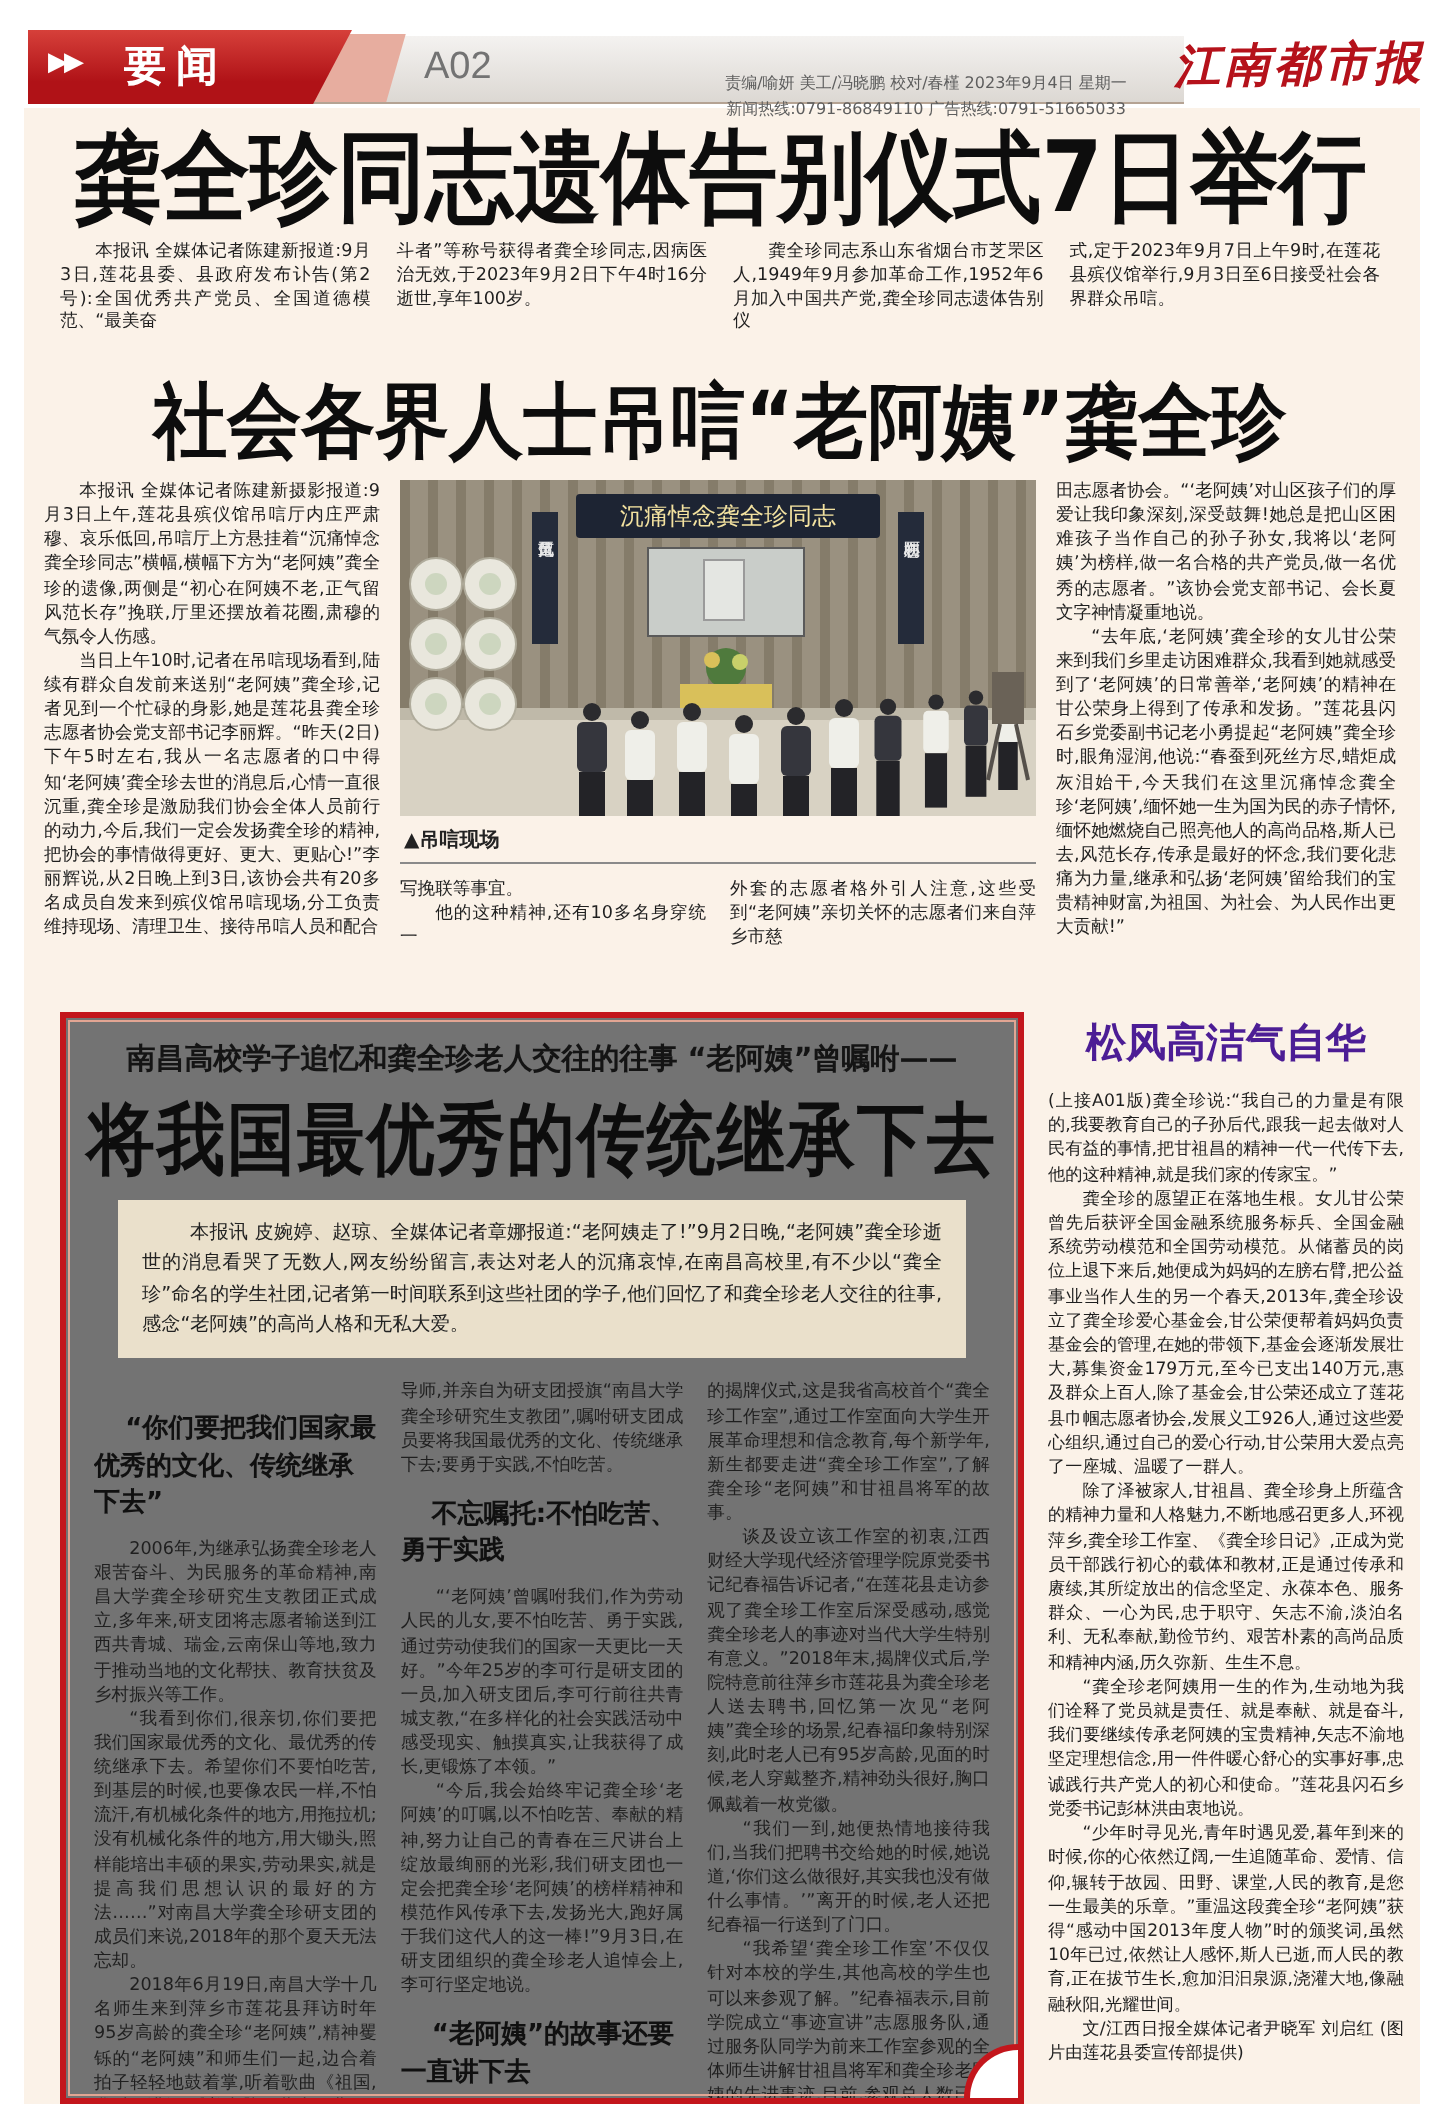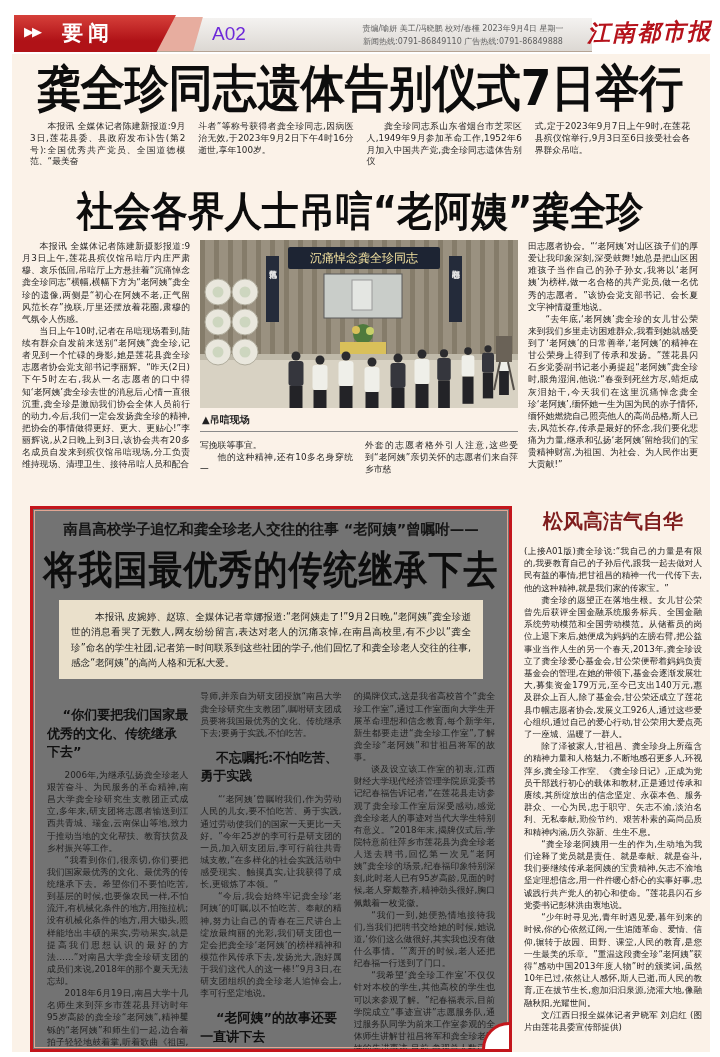--- a/index.html
+++ b/index.html
@@ -14,22 +14,22 @@
   .header{position:absolute;left:14px;top:15px;width:698px;height:38px;}
   .gray-bar{position:absolute;left:0;top:3px;width:578px;height:33px;
     background:linear-gradient(#f4f2f0,#dcd8d3);border-bottom:1px solid #b5a393;}
   .pink-skew{position:absolute;left:148px;top:2px;width:36px;height:34px;
     background:#e7ad9f;transform:skewX(-16deg);}
   .red-banner{position:absolute;left:0;top:0;width:162px;height:37px;
     background:linear-gradient(180deg,#d6403a 0%,#b01217 70%);
     clip-path:polygon(0 0,100% 0,88% 100%,0 100%);}
   .arrows{position:absolute;left:10px;top:9px;color:#fff;font-size:13px;letter-spacing:-2px;}
   .section{position:absolute;left:48px;top:4px;color:#fff;font-size:21px;font-weight:900;letter-spacing:5px;}
-  .page-num{position:absolute;left:198px;top:8px;font-size:19px;color:#6d28d9;font-family:"Liberation Sans",sans-serif;}
-  .credits{position:absolute;left:318px;top:7px;width:262px;text-align:center;
+  .page-num{position:absolute;left:198px;top:8px;font-size:19px;color:#737373;font-family:"Liberation Sans",sans-serif;}
+  .credits{position:absolute;left:318px;top:20px;width:262px;text-align:center;
     font-size:8px;line-height:1.65;color:#5e5e5e;}
   .logo{position:absolute;right:0;top:2px;font-size:23px;font-weight:700;font-style:italic;
     color:#b5121b;letter-spacing:2px;transform:rotate(-1deg);}
 
   
   .h1-main{position:absolute;left:20px;top:56px;width:680px;margin:0;text-align:center;
     font-size:44px;font-weight:900;color:#0d0d0d;transform:scaleY(1.12);transform-origin:top;}
   .lead-cols{position:absolute;left:30px;top:121px;width:660px;height:64px;overflow:hidden;
     display:flex;gap:13px;}
   .lead-cols p{flex:1;margin:0;font-size:8.8px;line-height:1.34;text-align:justify;}
@@ -61,39 +61,39 @@
   .f-lead{margin:10px 26px 0;background:#eae0cb;padding:9px 12px;font-size:9.6px;line-height:1.6;
     text-align:justify;text-indent:2.5em;color:#222;}
   .f-cols{margin:11px 14px 0;display:flex;gap:12px;height:392px;overflow:hidden;}
   .f-cols .fcol{flex:1;}
   .f-cols p{margin:0;font-size:8.8px;line-height:1.38;text-align:justify;}
   .sub{margin:10px 0 8px;font-size:13px;font-weight:900;line-height:1.4;color:#101010;text-indent:1.2em;}
   .fcol .first-sub{margin-top:16px;}
 
   
   .side{position:absolute;left:524px;top:506px;width:178px;height:546px;overflow:hidden;}
-  .side-head{margin:2px 0 10px;text-align:center;font-size:20px;font-weight:900;color:#7f1d1d;}
+  .side-head{margin:2px 0 10px;text-align:center;font-size:20px;font-weight:900;color:#4c1d95;}
   .side p{margin:0;font-size:8.6px;line-height:1.42;text-align:justify;}
 </style>
 </head>
 <body>
 
 <div class="page">
   <div class="page-bg"></div>
 
   <header class="header">
     <div class="gray-bar"></div>
     <div class="pink-skew"></div>
     <div class="red-banner"></div>
     <span class="arrows">▶▶</span>
     <span class="section">要闻</span>
     <div class="page-num">A02</div>
     <div class="credits">
       <div>责编/喻妍 美工/冯晓鹏 校对/春槿  2023年9月4日 星期一</div>
-      <div>新闻热线:0791-86849110  广告热线:0791-86849888</div>
+      <div>新闻热线:0791-86849110  广告热线:0791-51665033</div>
     </div>
     <div class="logo">江南都市报</div>
   </header>
 
   <h1 class="h1-main">龚全珍同志遗体告别仪式7日举行</h1>
   <div class="lead-cols">
     <p class="indent">本报讯 全媒体记者陈建新报道:9月3日,莲花县委、县政府发布讣告(第2号):全国优秀共产党员、全国道德模范、“最美奋</p>
     <p>斗者”等称号获得者龚全珍同志,因病医治无效,于2023年9月2日下午4时16分逝世,享年100岁。</p>
     <p class="indent">龚全珍同志系山东省烟台市芝罘区人,1949年9月参加革命工作,1952年6月加入中国共产党,龚全珍同志遗体告别仪</p>
     <p>式,定于2023年9月7日上午9时,在莲花县殡仪馆举行,9月3日至6日接受社会各界群众吊唁。</p>

